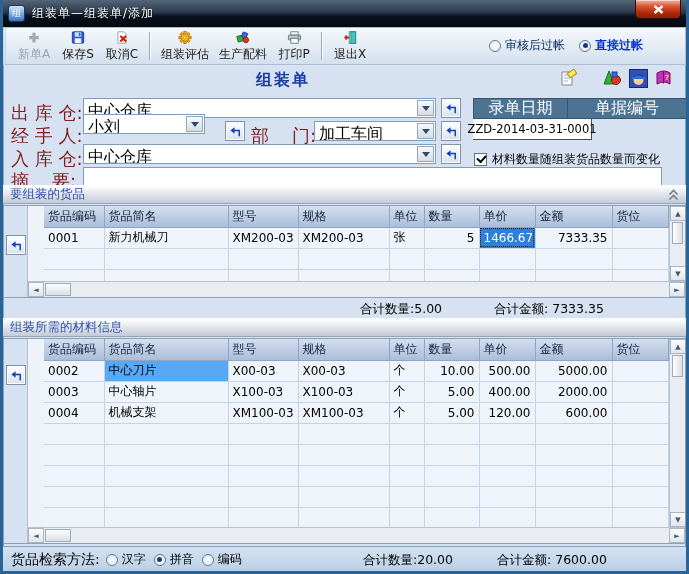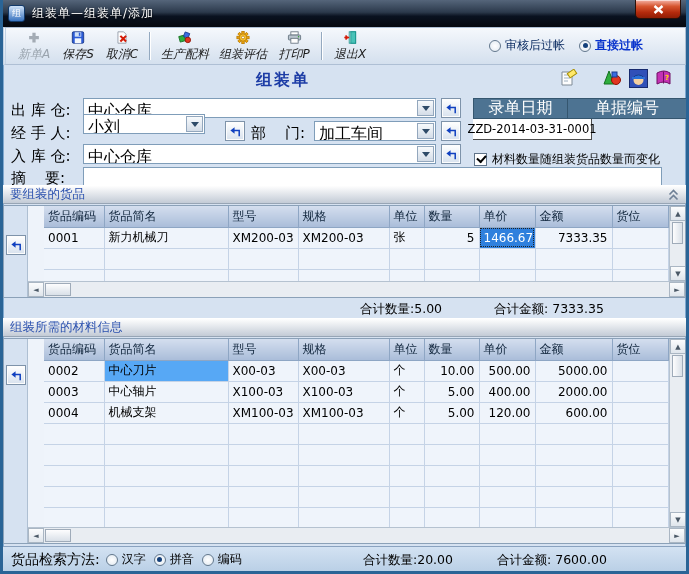--- a/index.html
+++ b/index.html
@@ -22,41 +22,41 @@
                background:linear-gradient(#f5b3a6 0%, #d6552f 35%, #b32a0c 70%, #8f1d04 100%);
                border:1px solid #2b1008; border-top:none; border-radius:0 0 5px 5px;
                box-shadow: inset 0 1px 0 rgba(255,255,255,.55); display:flex; align-items:center; justify-content:center; cursor:pointer; }
 
   
   .toolbar { position:absolute; left:0; top:27px; width:683px; height:38px;
              background:linear-gradient(#f5f8fc, #d4e0ee);
              border:1px solid #aebfd4; border-left:3px double #c2d2e4;
              display:flex; align-items:center; padding:1px 4px 2px 6px; }
   .tbtn { height:33px; min-width:44px; padding:1px 4px; display:flex; flex-direction:column;
-          align-items:center; justify-content:center; gap:4px; cursor:pointer; border:1px solid transparent;font-style:italic; }
+          align-items:center; justify-content:center; gap:4px; cursor:pointer; border:1px solid transparent; }
   .tbtn .tlabel { font-size:12px; color:#1a1a1a; line-height:12px; white-space:nowrap; }
   .tbtn.disabled .tlabel { color:#9aa4ae; }
   .tsep { width:2px; height:28px; margin:0 5px;
           border-left:1px solid #94a9c0; border-right:1px solid #fff; }
   .tb-radios { margin-left:auto; display:flex; align-items:center; gap:14px; padding-right:38px; }
   .radio { width:12px; height:12px; border-radius:50%; background:radial-gradient(#fff,#dfe8f0);
            border:1px solid #63788d; display:inline-flex; align-items:center; justify-content:center; }
   .radio .dot { width:5px; height:5px; border-radius:50%; background:transparent; }
   .radio.on .dot { background:#123f7a; }
   .radio-item { display:flex; align-items:center; gap:4px; cursor:pointer; }
   .rlabel-plain { color:#06275e; }
   .rlabel-sel { color:#0833cc; font-weight:bold; }
 
   
   .form-title { position:absolute; left:253px; top:70px; font-size:16px; font-weight:bold;
                 color:#1d3da6; letter-spacing:2px; }
   .hdr-icon { position:absolute; top:69px; width:19px; height:19px; cursor:pointer; }
 
   
-  .flabel { position:absolute; font-size:15px; color:#000000; white-space:pre; }
+  .flabel { position:absolute; font-size:18px; color:#7f1d1d; white-space:pre; }
   .combo { position:absolute; height:20px; background:#fff; border:1px solid #7f9db9;
            display:flex; align-items:stretch; }
   .combo .val { flex:1; padding:2px 4px 0 4px; font-size:16px; white-space:nowrap; overflow:hidden; }
   .combo .arrowbtn { width:17px; margin:1px; background:linear-gradient(#f7fafc,#d4dde8);
                      border:1px solid #93a7bd; display:flex; align-items:center; justify-content:center; cursor:pointer; }
   .tri-down { width:0; height:0; border-left:4px solid transparent; border-right:4px solid transparent;
               border-top:5px solid #2f4b68; }
   .extbtn { position:absolute; width:20px; height:20px;
             background:linear-gradient(#ffffff,#d8e2ee); border:1px solid #7e93aa;
             box-shadow: inset 0 0 0 1px #fdfdfd; display:flex; align-items:center; justify-content:center; cursor:pointer; }
@@ -156,38 +156,38 @@
     <div class="tbtn">
       <svg width="16" height="16" viewBox="0 0 16 16">
         <path d="M3 1 h7 l3 3 v11 h-10 z" fill="#fdfdfd" stroke="#8a94a0"></path>
         <path d="M6 6 L13 13 M13 6 L6 13" stroke="#d41b07" stroke-width="2.6"></path>
       </svg>
       <span class="tlabel">取消C</span>
     </div>
     <div class="tsep"></div>
     <div class="tbtn">
       <svg width="16" height="16" viewBox="0 0 16 16">
-        <rect x="1" y="6" width="7" height="7" fill="#2fae3e" stroke="#14701f" transform="rotate(-15 4 9)"></rect>
-        <rect x="7" y="2" width="6" height="6" fill="#3a6ce0" stroke="#1b3d91" transform="rotate(20 10 5)"></rect>
-        <circle cx="11.5" cy="11" r="3.4" fill="#e23520" stroke="#8f1204"></circle>
-      </svg>
-      <span class="tlabel">生产配料</span>
-    </div>
-    <div class="tbtn">
-      <svg width="16" height="16" viewBox="0 0 16 16">
         <g stroke="#b97a00" fill="#f0a60a">
           <rect x="6.5" y="0.5" width="3" height="15"></rect>
           <rect x="0.5" y="6.5" width="15" height="3"></rect>
           <rect x="6.5" y="0.5" width="3" height="15" transform="rotate(45 8 8)"></rect>
           <rect x="6.5" y="0.5" width="3" height="15" transform="rotate(-45 8 8)"></rect>
         </g>
         <circle cx="8" cy="8" r="4.5" fill="#f8c434" stroke="#b97a00"></circle>
         <circle cx="8" cy="8" r="1.8" fill="#fff" stroke="#b97a00"></circle>
       </svg>
       <span class="tlabel">组装评估</span>
+    </div>
+    <div class="tbtn">
+      <svg width="16" height="16" viewBox="0 0 16 16">
+        <rect x="1" y="6" width="7" height="7" fill="#2fae3e" stroke="#14701f" transform="rotate(-15 4 9)"></rect>
+        <rect x="7" y="2" width="6" height="6" fill="#3a6ce0" stroke="#1b3d91" transform="rotate(20 10 5)"></rect>
+        <circle cx="11.5" cy="11" r="3.4" fill="#e23520" stroke="#8f1204"></circle>
+      </svg>
+      <span class="tlabel">生产配料</span>
     </div>
     <div class="tbtn">
       <svg width="17" height="16" viewBox="0 0 17 16">
         <rect x="4" y="1" width="9" height="4" fill="#fff" stroke="#5d6possible77" stroke-width="0"></rect>
         <rect x="4" y="1" width="9" height="4" fill="#fff" stroke="#5d6b77"></rect>
         <rect x="1" y="5" width="15" height="6" rx="1" fill="#b9c4ce" stroke="#5d6b77"></rect>
         <rect x="4" y="9" width="9" height="6" fill="#fdfdfd" stroke="#5d6b77"></rect>
         <circle cx="13.5" cy="7" r="0.9" fill="#2f9e2f"></circle>
       </svg>
       <span class="tlabel">打印P</span>

